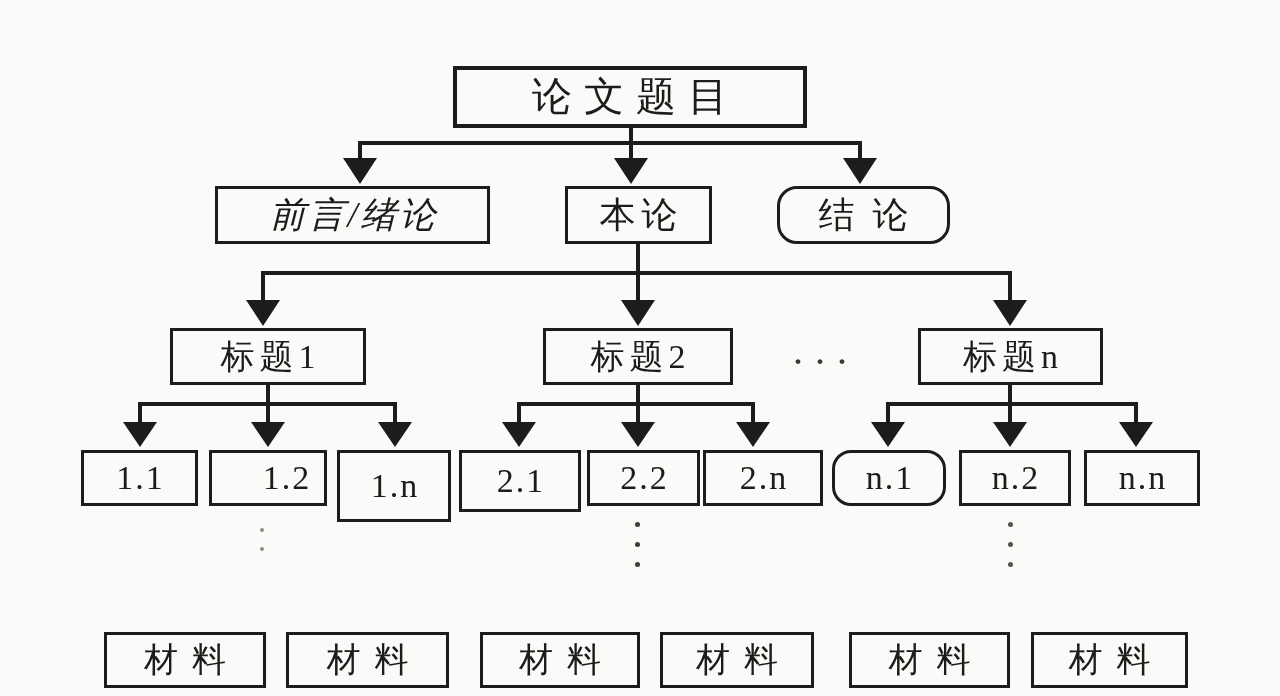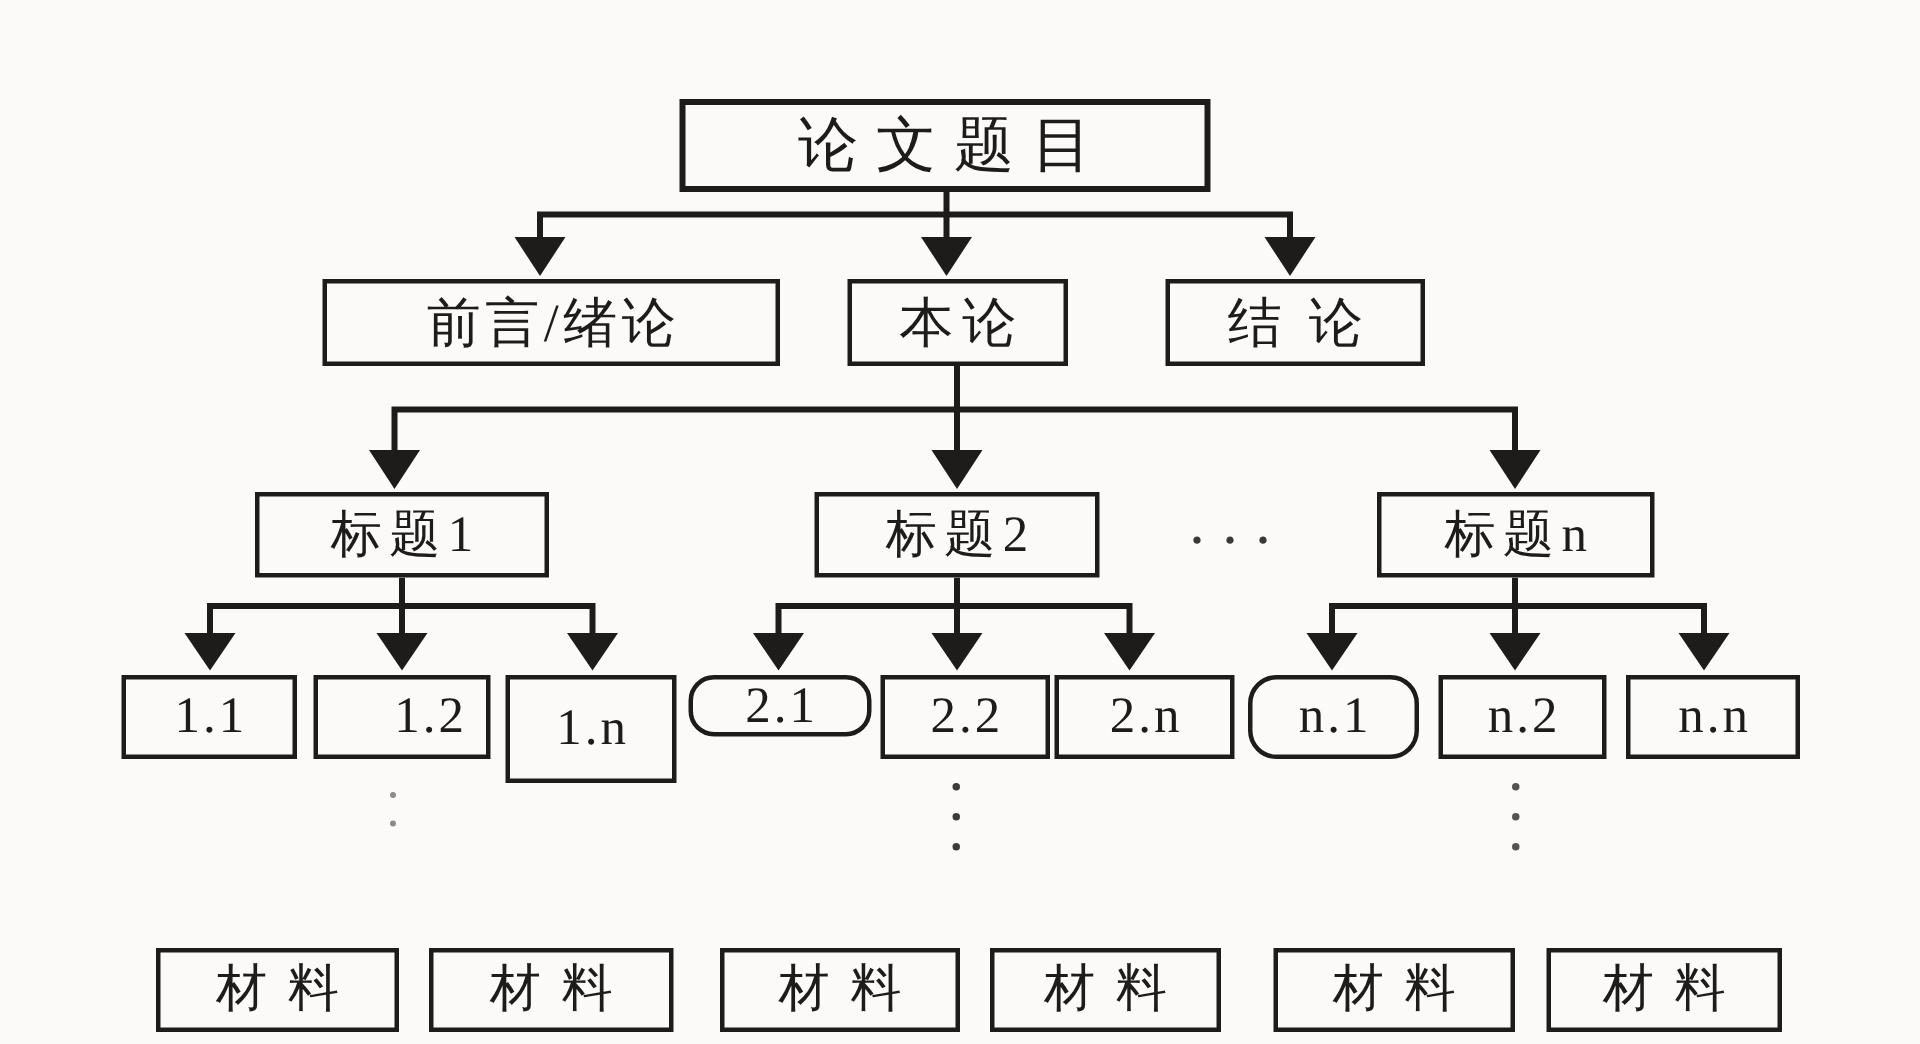--- a/index.html
+++ b/index.html
@@ -15,21 +15,21 @@
   .wires polygon { fill:var(--ink); }
   .node {
     position:absolute; box-sizing:border-box;
     border:3px solid var(--ink); background:var(--bg);
     display:flex; align-items:center; justify-content:center;
     white-space:nowrap; line-height:1;
   }
   .root  { border-width:4px; font-size:40px; letter-spacing:12px; text-indent:12px; }
   .lv2   { font-size:36px; letter-spacing:6px; text-indent:6px; }
   .lv2.wide { letter-spacing:3px; text-indent:3px; }
-  .lv2.loose { letter-spacing:18px; text-indent:18px; }
+  .lv2.loose { letter-spacing:18px; text-indent:18px;border-radius:20px; }
   .lv3   { font-size:34px; letter-spacing:5px; text-indent:5px; }
   .lv4   { font-size:34px; letter-spacing:2px; text-indent:2px; }
   .mat   { font-size:34px; letter-spacing:14px; text-indent:14px;margin-top:20px; }
   .h-ellipsis {
     position:absolute; font-size:30px; font-weight:bold;
     letter-spacing:12px; color:#3a3936;
   }
   .vdots { position:absolute; display:flex; flex-direction:column; align-items:center; gap:15px; }
   .vdots i { display:block; width:5px; height:5px; border-radius:50%; background:#3c3b38; }
   .vdots.faint i { background:#8d8b86; width:4px; height:4px; }
@@ -83,33 +83,33 @@
       <path d="M888 424 V404 H1136 V424"></path>
       <path d="M1010 404 V424"></path>
       <polygon points="871,422 905,422 888,447"></polygon>
       <polygon points="993,422 1027,422 1010,447"></polygon>
       <polygon points="1119,422 1153,422 1136,447"></polygon>
     </g>
   </svg>
 
   <div class="node root" style="left:453px; top:38px; width:354px; height:62px;margin-top:28px;">论文题目</div>
 
-  <div class="node lv2 wide" style="left:215px; top:186px; width:305px; height:58px;">前言/绪论</div>
+  <div class="node lv2 wide" style="left:215px; top:186px; width:275px; height:58px;font-style:italic;">前言/绪论</div>
   <div class="node lv2" style="left:565px; top:186px; width:147px; height:58px;">本论</div>
   <div class="node lv2 loose" style="left:777px; top:186px; width:173px; height:58px;">结论</div>
 
   <div class="node lv3" style="left:170px; top:328px; width:196px; height:57px;">标题1</div>
   <div class="node lv3" style="left:543px; top:328px; width:190px; height:57px;">标题2</div>
   <span class="h-ellipsis" style="left:793px; top:344px;">···</span>
   <div class="node lv3" style="left:918px; top:328px; width:185px; height:57px;">标题n</div>
 
   <div class="node lv4" style="left:81px;  top:450px; width:117px; height:56px;">1.1</div>
   <div class="node lv4" style="left:209px; top:450px; width:118px; height:56px;padding-left:36px;">1.2</div>
   <div class="node lv4" style="left:337px; top:450px; width:114px; height:72px;">1.n</div>
-  <div class="node lv4" style="left:459px; top:450px; width:122px; height:41px;border-radius:17px;">2.1</div>
+  <div class="node lv4" style="left:459px; top:450px; width:122px; height:62px;">2.1</div>
   <div class="node lv4" style="left:587px; top:450px; width:113px; height:56px;">2.2</div>
   <div class="node lv4" style="left:703px; top:450px; width:120px; height:56px;">2.n</div>
   <div class="node lv4" style="left:832px; top:450px; width:114px; height:56px;border-radius:19px;">n.1</div>
   <div class="node lv4" style="left:959px; top:450px; width:112px; height:56px;">n.2</div>
   <div class="node lv4" style="left:1084px; top:450px; width:116px; height:56px;">n.n</div>
 
   <div class="vdots faint" style="left:260px; top:528px;">
       <i></i>
       <i></i>
     </div>

